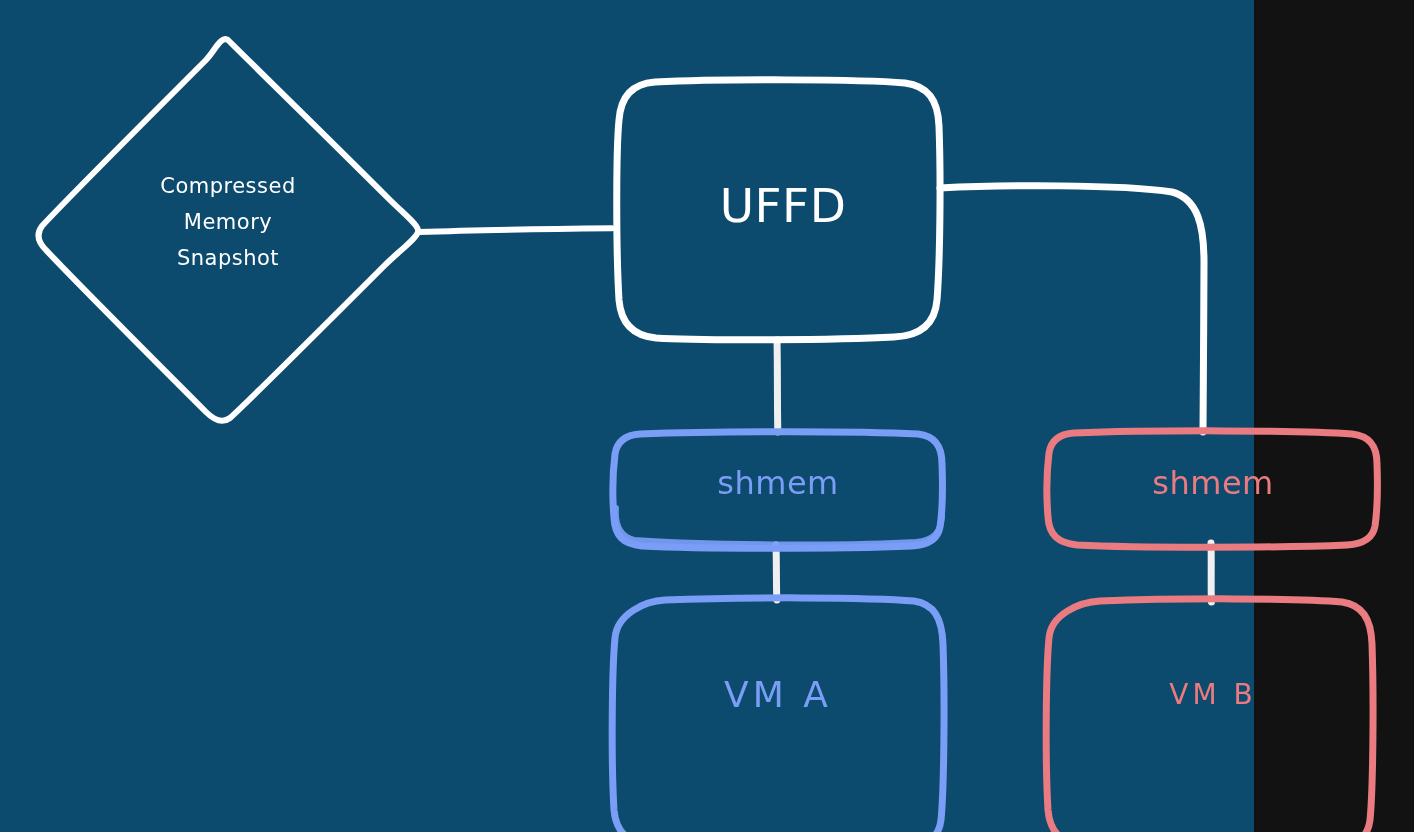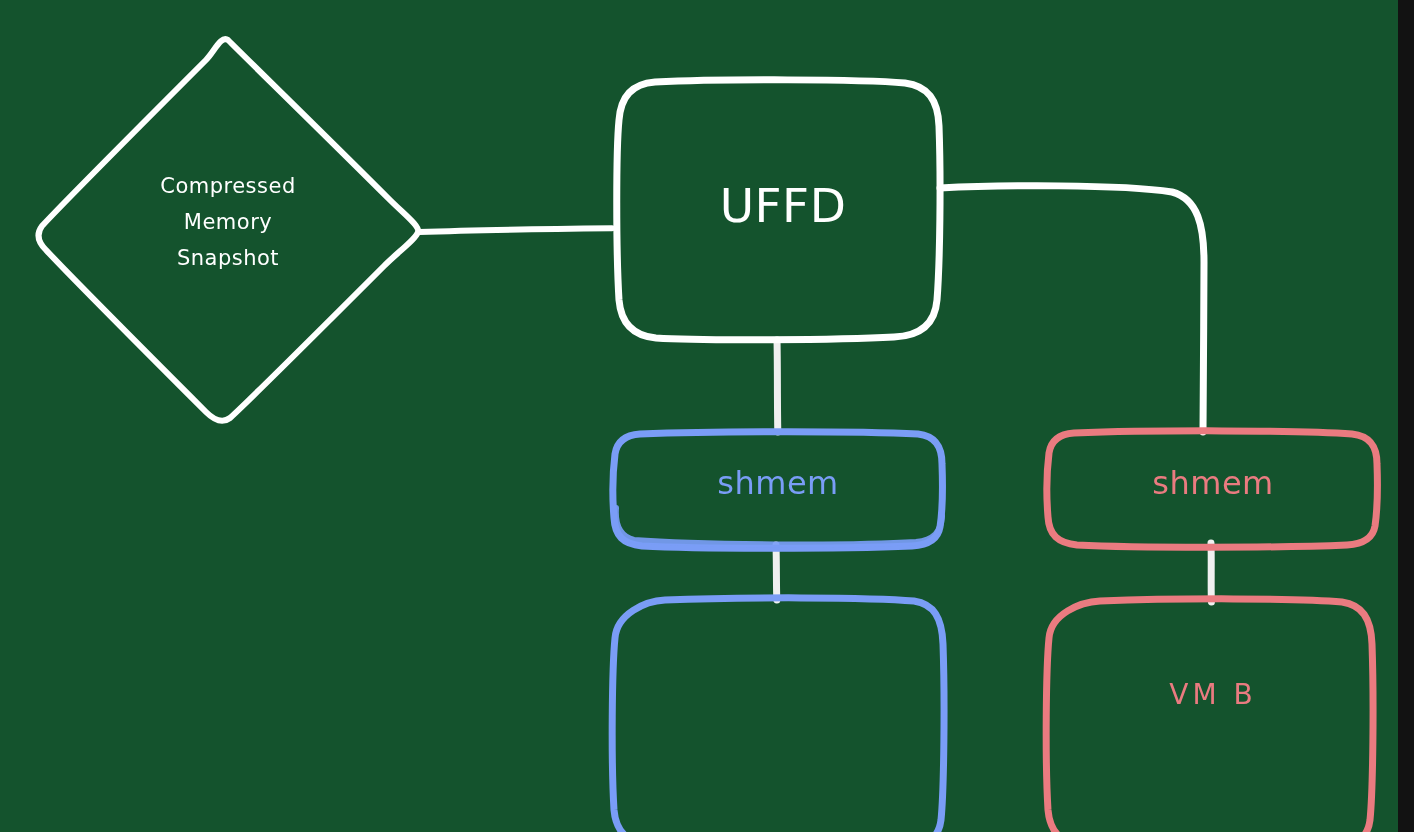--- a/index.html
+++ b/index.html
@@ -8,23 +8,23 @@
     background: #121212;
   }
   body {
     width: 1414px;
     height: 832px;
     overflow: hidden;
     font-family: "DejaVu Sans", sans-serif;
   }
   #canvas {
     position: relative;
-    width: 1398px;
+    width: 1254px;
     height: 832px;
-    background: #14532d;
+    background: #0c4a6e;
   }
   #diagram-svg {
     position: absolute;
     left: 0;
     top: 0;
     width: 1414px;
     height: 832px;
   }
   .node-label {
     position: absolute;
@@ -193,16 +193,17 @@
   <div class="node-label lbl-snapshot">Compressed
 Memory
 Snapshot</div>
 
   <div class="node-label lbl-uffd">UFFD</div>
 
   <div class="node-label lbl-shmem-a">shmem</div>
 
   <div class="node-label lbl-shmem-b">shmem</div>
 
+  <div class="node-label lbl-vm-a">VM A</div>
 
   <div class="node-label lbl-vm-b">VM B</div>
 
 </div>
 
 </body></html>

